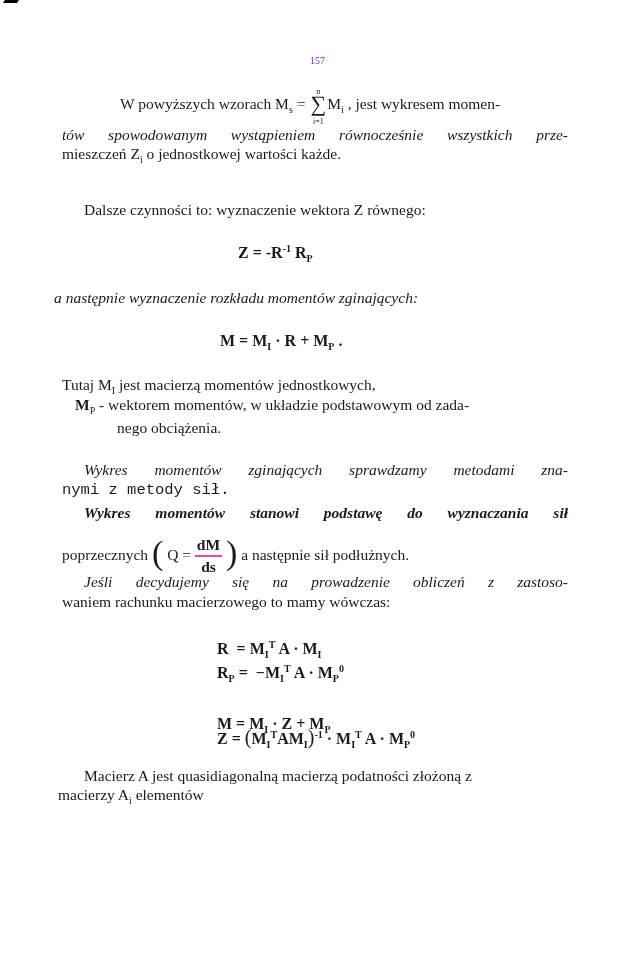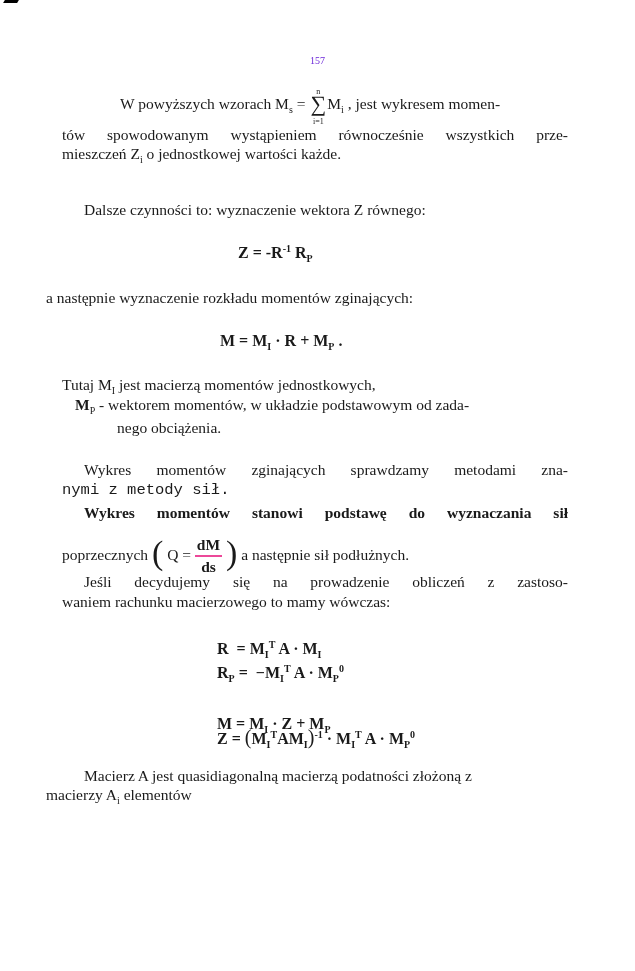--- a/index.html
+++ b/index.html
@@ -10,21 +10,21 @@
   }
   .corner-mark {
     position: absolute; left: 4px; top: 0px; width: 14px; height: 3px;
     background: #000; transform: skewX(-30deg);
   }
   .page-number {
     position: absolute; left: 0; right: 0; top: 55px; text-align: center;
     font-size: 10px; color: #6d28d9;
   }
   .line { position: absolute; white-space: nowrap; line-height: 18px; }
-  .justify { text-align: justify; text-align-last: justify; }
+  .justify { text-align: justify; text-align-last: justify; font-style: italic; }
   .bold { font-weight: bold; }
   .eq { position: absolute; white-space: nowrap; font-weight: bold; font-size: 16px; }
   sub, sup { font-size: 10px; line-height: 0; }
   .sum-block {
     display: inline-block; position: relative; vertical-align: middle; width: 18px;
     text-align: center;
   }
   .sum-top { position: absolute; top: -12px; left: 0; right: 0; font-size: 8px; }
   .sum-sym { font-size: 22px; line-height: 18px; }
   .sum-bot { position: absolute; bottom: -16px; left: 0; right: 0; font-size: 8px; }
@@ -50,21 +50,21 @@
 </div>
 <div class="line justify" style="left:62px; width:506px; top:126px;">tów spowodowanym wystąpieniem równocześnie wszystkich prze-</div>
 <div class="line" style="left:62px; top:145px;">
   <span>mieszczeń Z</span><sub>i</sub><span> o jednostkowej wartości każde.</span>
 </div>
 
 <div class="line" style="left:84px; top:201px;">Dalsze czynności to: wyznaczenie wektora Z równego:</div>
 
 <div class="eq" style="left:238px; top:244px;">Z = -R<sup>-1</sup> R<sub>P</sub></div>
 
-<div class="line" style="left:46px; top:289px;">a następnie wyznaczenie rozkładu momentów zginających:</div>
+<div class="line" style="left:54px; top:289px;font-style:italic;">a następnie wyznaczenie rozkładu momentów zginających:</div>
 
 <div class="eq" style="left:220px; top:332px;">M = M<sub>I</sub> · R + M<sub>P</sub> .</div>
 
 <div class="line" style="left:62px; top:376px;">
   <span>Tutaj M</span><sub>I</sub><span> jest macierzą momentów jednostkowych,</span>
 </div>
 <div class="line" style="left:75px; top:396px;">
   <span class="bold">M</span><sub>P</sub><span> - wektorem momentów, w układzie podstawowym od zada-</span>
 </div>
 <div class="line" style="left:117px; top:419px;">nego obciążenia.</div>
@@ -87,15 +87,15 @@
 
 <div class="line justify" style="left:84px; width:484px; top:573px;">Jeśli decydujemy się na prowadzenie obliczeń z zastoso-</div>
 <div class="line" style="left:62px; top:593px;">waniem rachunku macierzowego to mamy wówczas:</div>
 
 <div class="eq" style="left:217px; top:640px;">R &nbsp;= M<sub>I</sub><sup>T</sup> A · M<sub>I</sub></div>
 <div class="eq" style="left:217px; top:664px;">R<sub>P</sub> = &nbsp;−M<sub>I</sub><sup>T</sup> A · M<sub>P</sub><sup>0</sup></div>
 <div class="eq" style="left:217px; top:690px;margin-top:36px;">Z = <span style="font-size:20px;font-weight:normal;">(</span>M<sub>I</sub><sup>T</sup>AM<sub>I</sub><span style="font-size:20px;font-weight:normal;">)</span><sup>-1</sup> · M<sub>I</sub><sup>T</sup> A · M<sub>P</sub><sup>0</sup></div>
 <div class="eq" style="left:217px; top:715px;">M = M<sub>I</sub> · Z + M<sub>P</sub></div>
 
 <div class="line" style="left:84px; top:767px;">Macierz A jest quasidiagonalną macierzą podatności złożoną z</div>
-<div class="line" style="left:46px; top:786px;text-align:center;">
+<div class="line" style="left:58px; top:786px;text-align:center;">
   <span>macierzy A</span><sub>i</sub><span> elementów</span>
 </div>
 
 </body></html>

